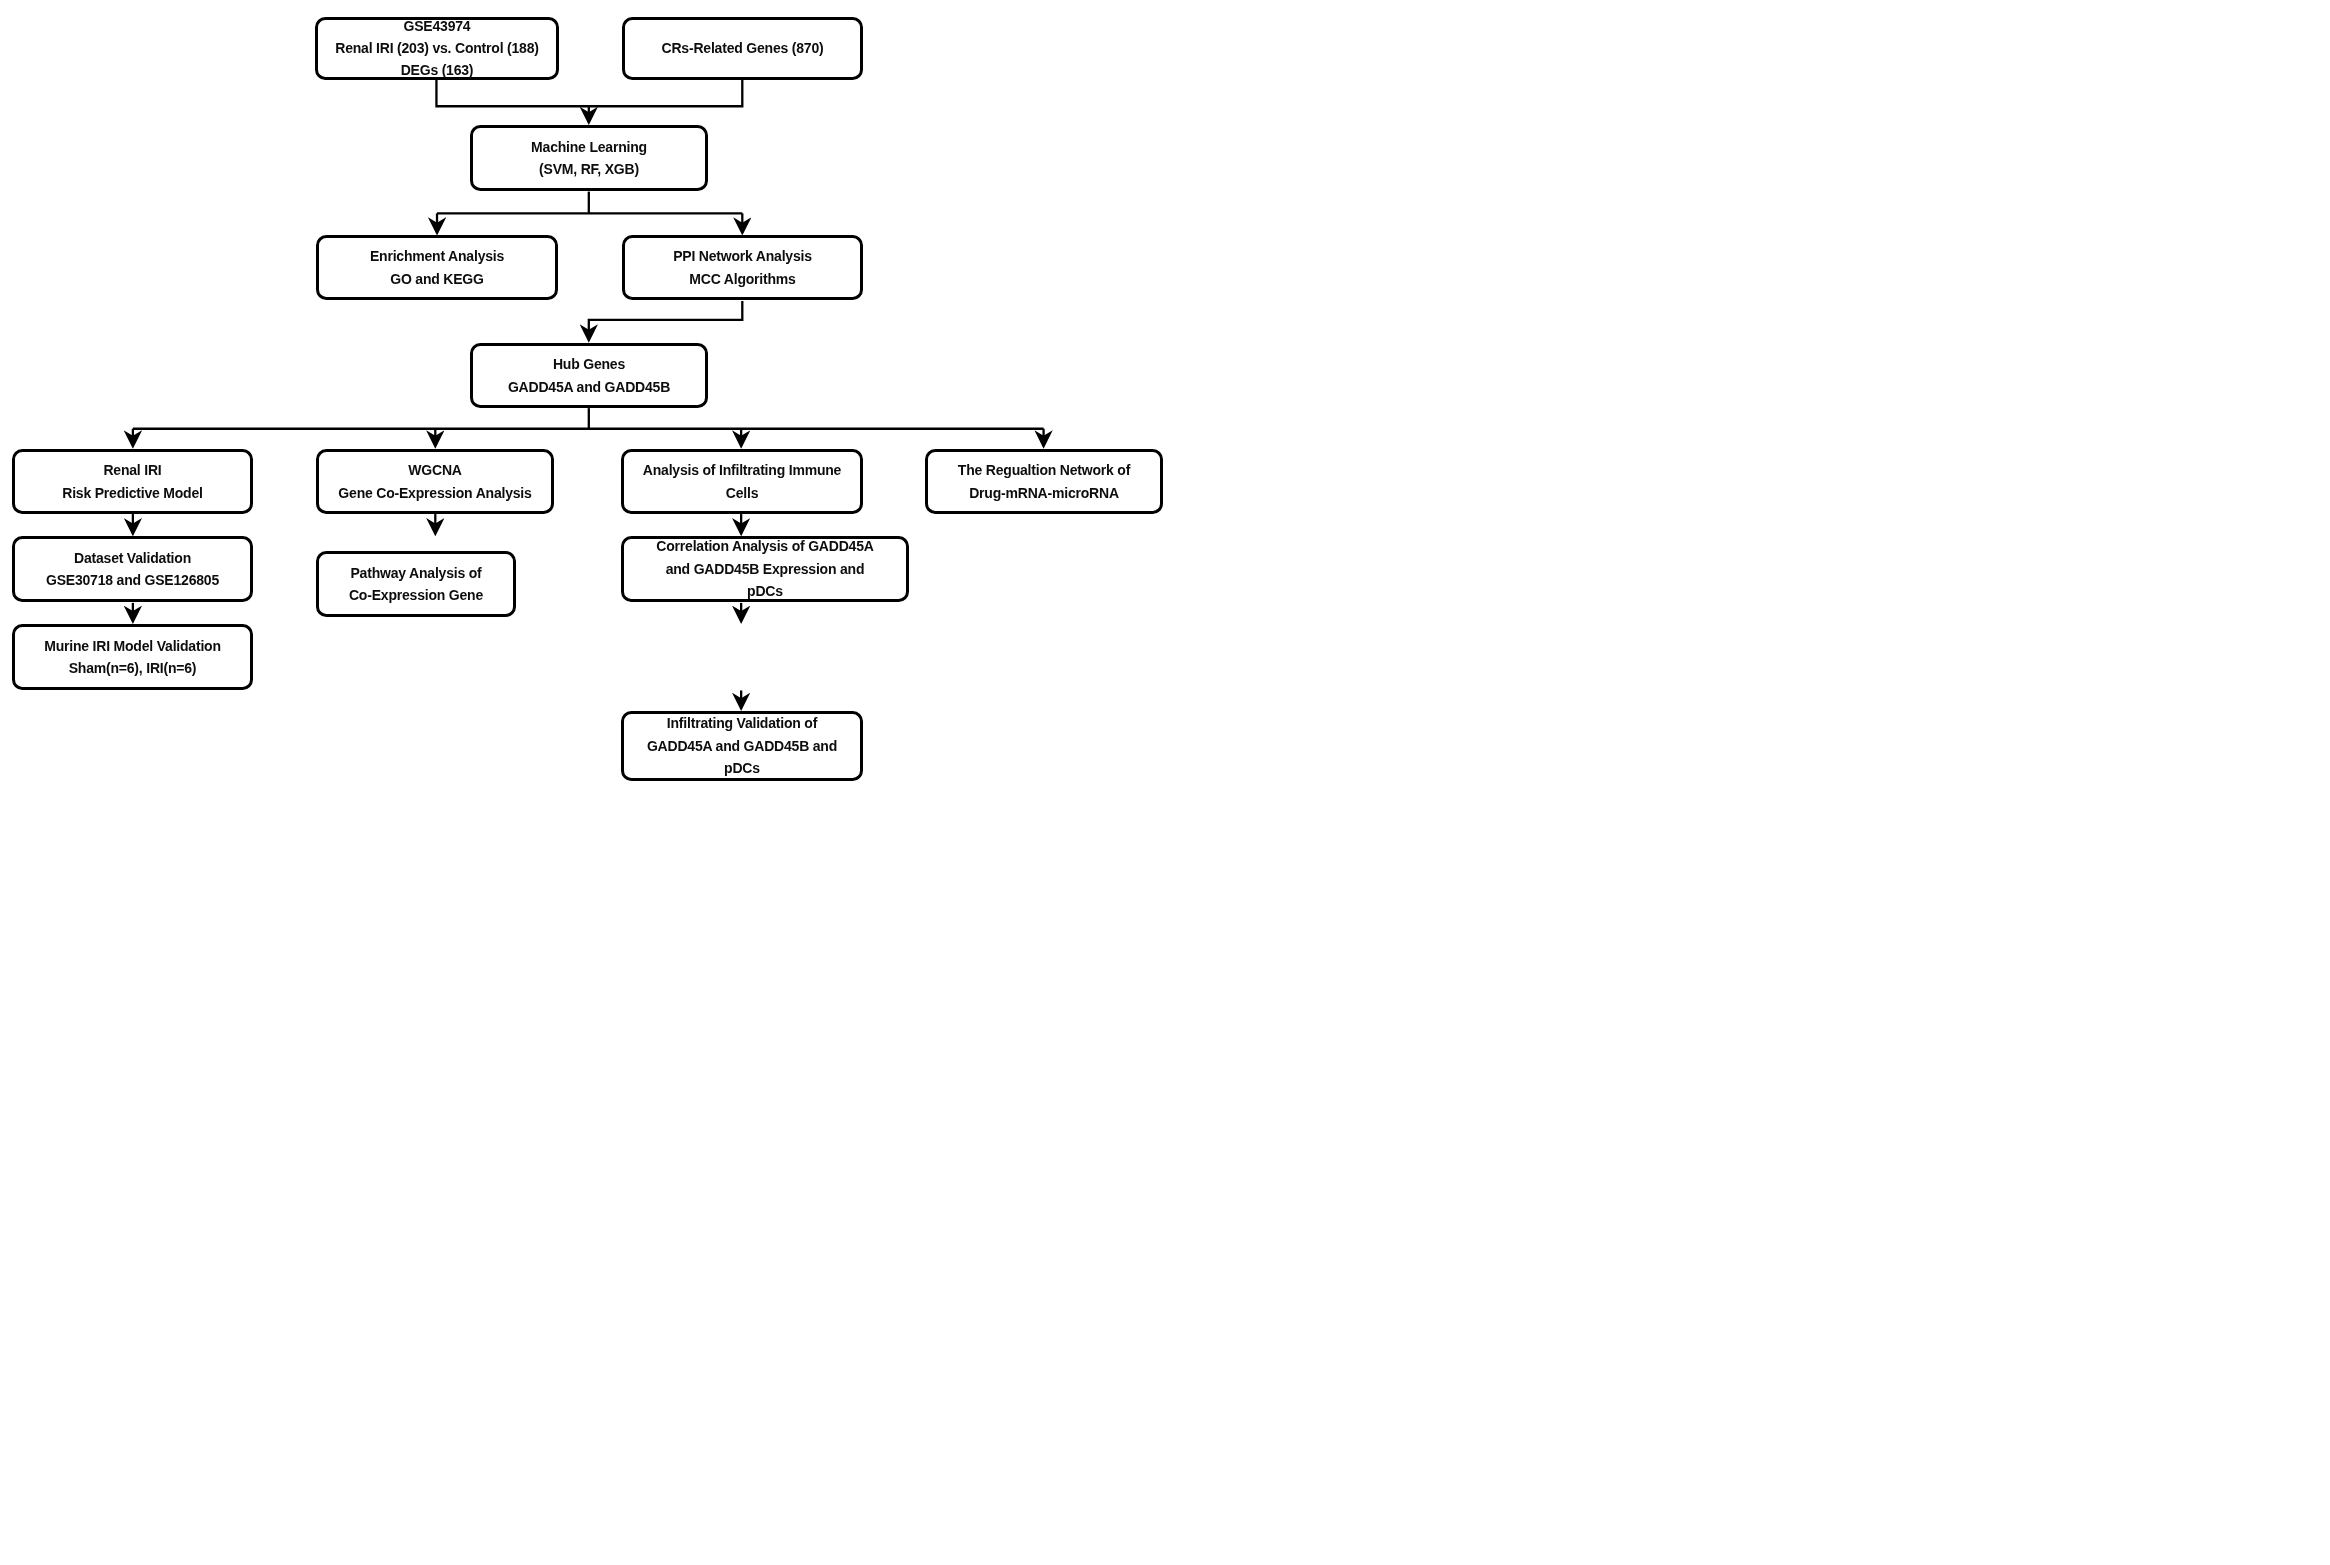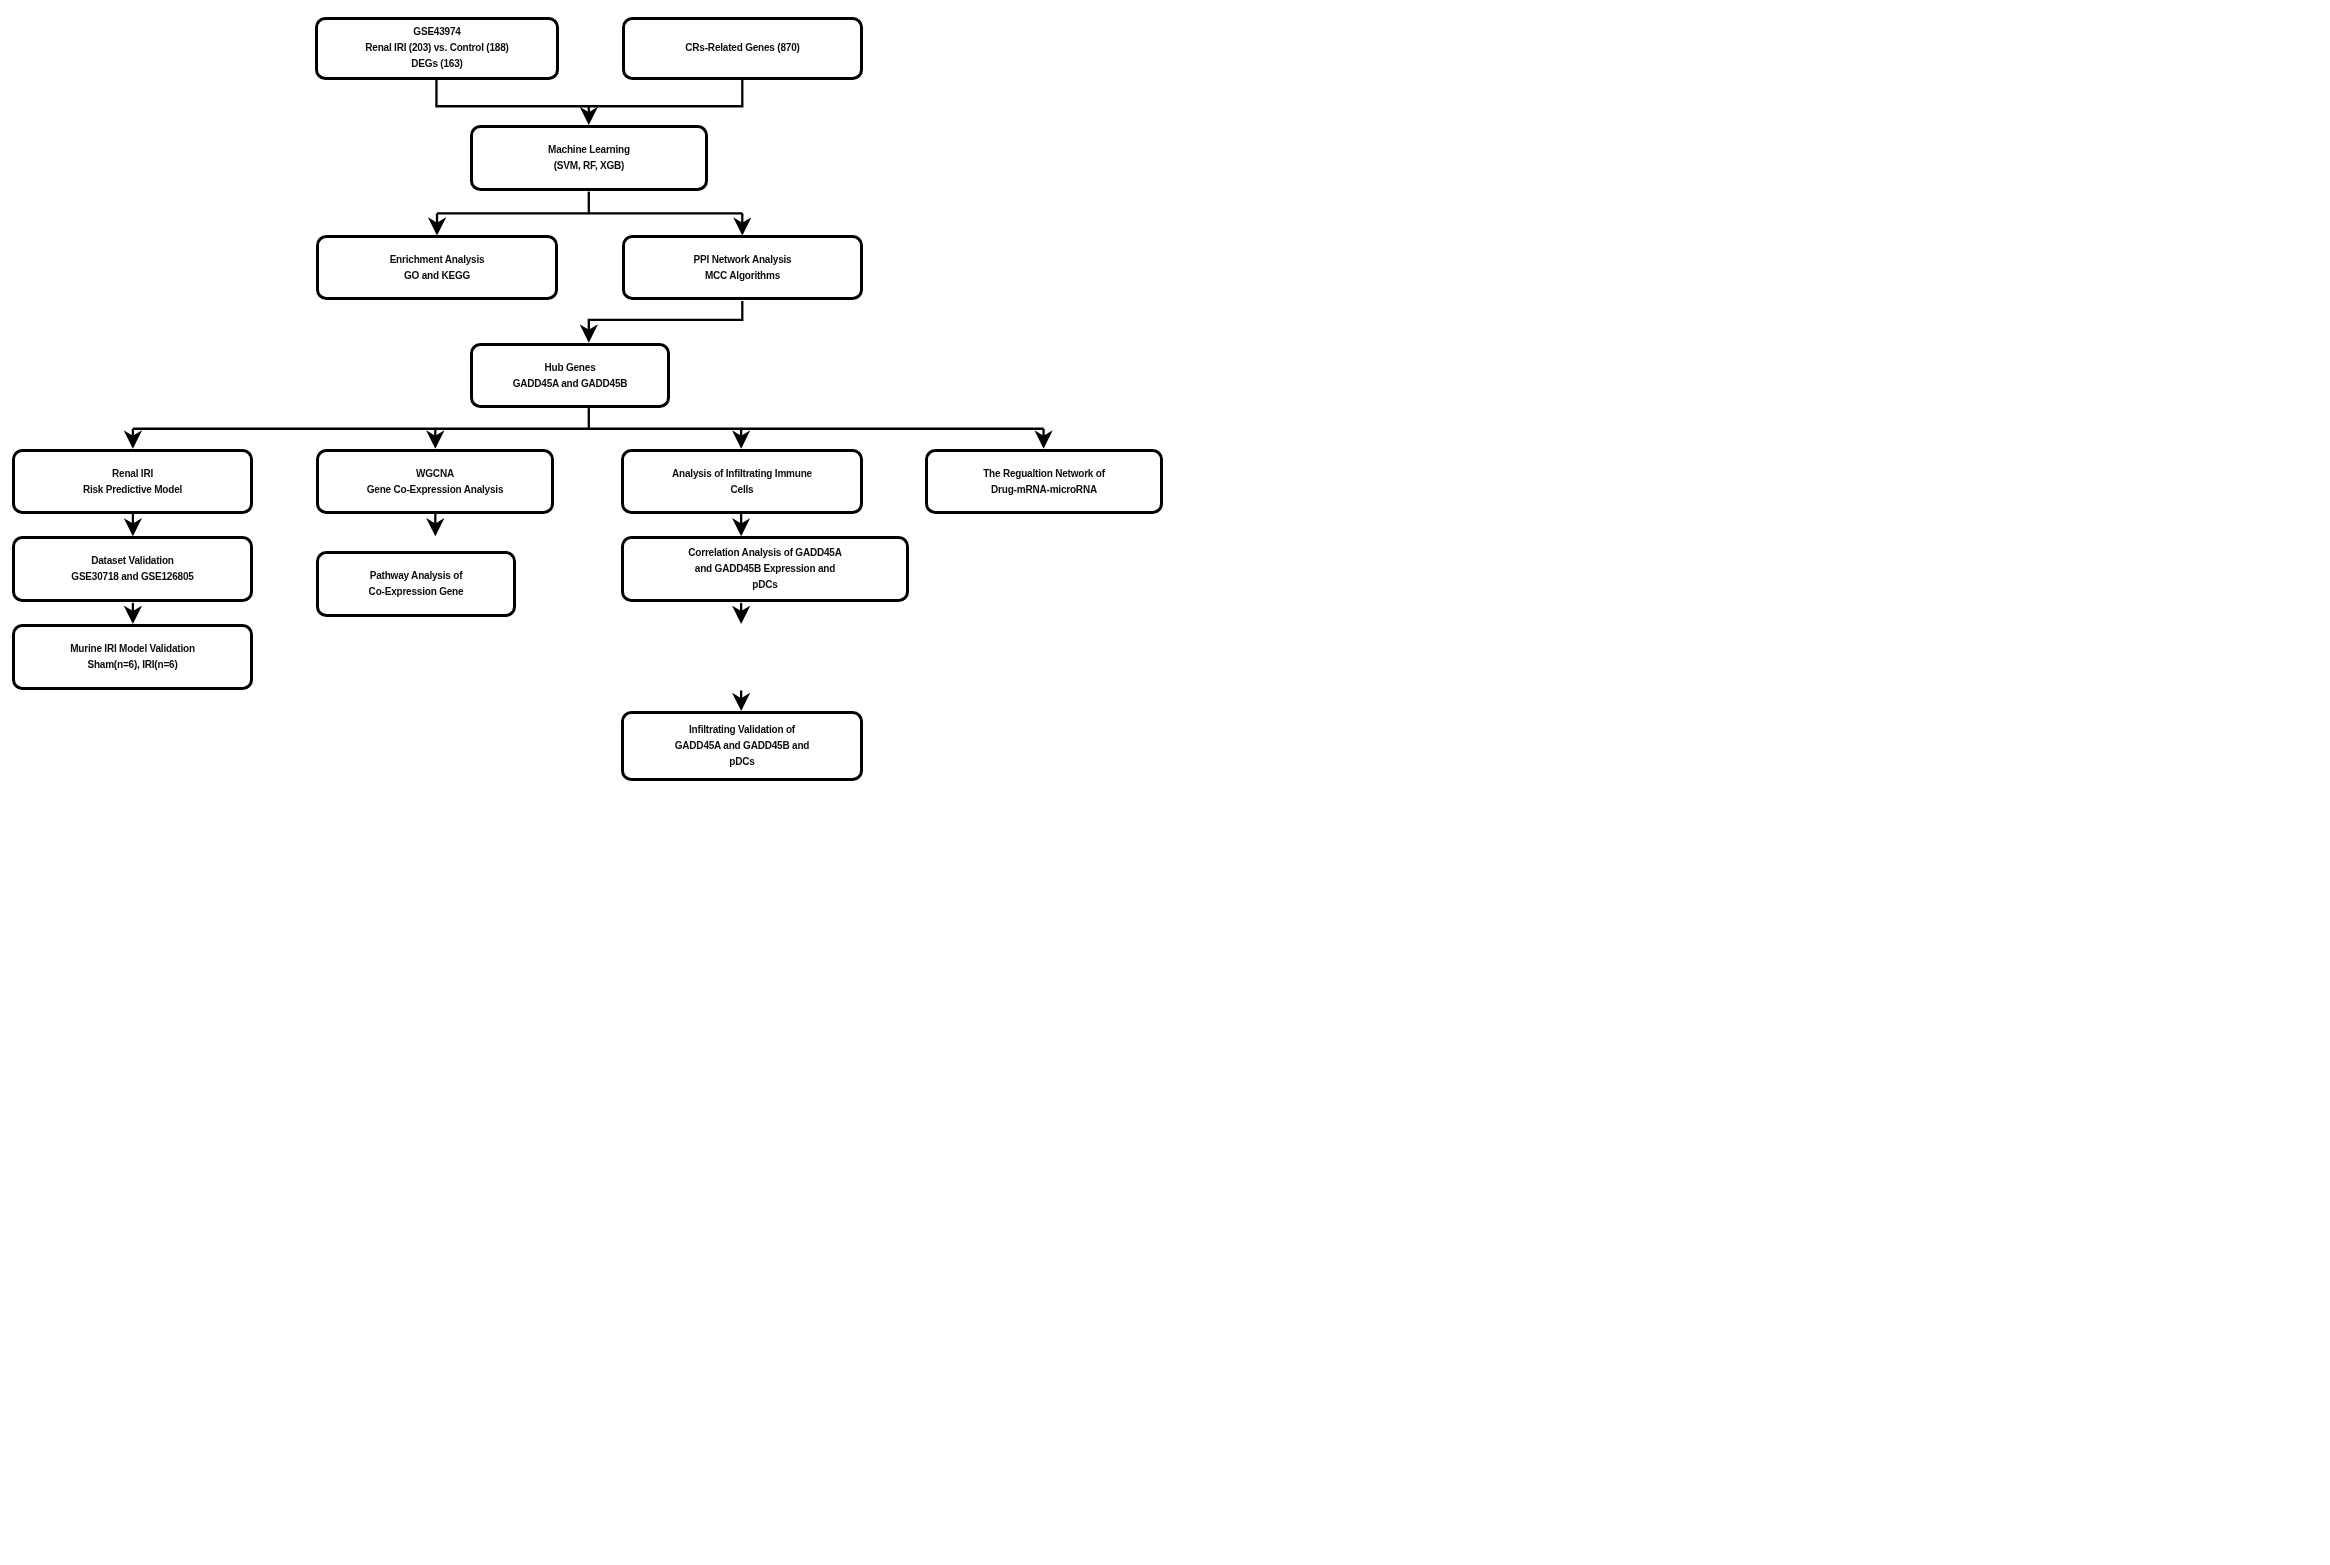--- a/index.html
+++ b/index.html
@@ -21,21 +21,21 @@
   .node{
     position:absolute;
     box-sizing:border-box;
     border:3.4px solid var(--stroke);
     border-radius:10.3px;
     background:var(--bg);
     display:flex;flex-direction:column;
     align-items:center;justify-content:center;
     text-align:center;
     font-weight:bold;
-    font-size:10px;
+    font-size:14px;
     line-height:1.6;
     letter-spacing:-0.2px;
     color:var(--text);
     padding:1.1px 2.3px;
   }
   .line{white-space:nowrap;display:block;}
 </style>
 </head>
 <body>
 
@@ -91,21 +91,21 @@
 
   <div class="node" style="left:316px;top:235px;width:242px;height:65px;">
     <span class="line">Enrichment Analysis</span>
     <span class="line">GO and KEGG</span>
   </div>
   <div class="node" style="left:622px;top:235px;width:241px;height:65px;">
     <span class="line">PPI Network Analysis</span>
     <span class="line">MCC Algorithms</span>
   </div>
 
-  <div class="node" style="left:470px;top:343px;width:200px;height:65px;">
+  <div class="node" style="left:470px;top:343px;width:238px;height:65px;">
     <span class="line">Hub Genes</span>
     <span class="line">GADD45A and GADD45B</span>
   </div>
 
   <div class="node" style="left:12px;top:449px;width:241px;height:65px;">
     <span class="line">Renal IRI</span>
     <span class="line">Risk Predictive Model</span>
   </div>
   <div class="node" style="left:316px;top:449px;width:238px;height:65px;">
     <span class="line">WGCNA</span>

